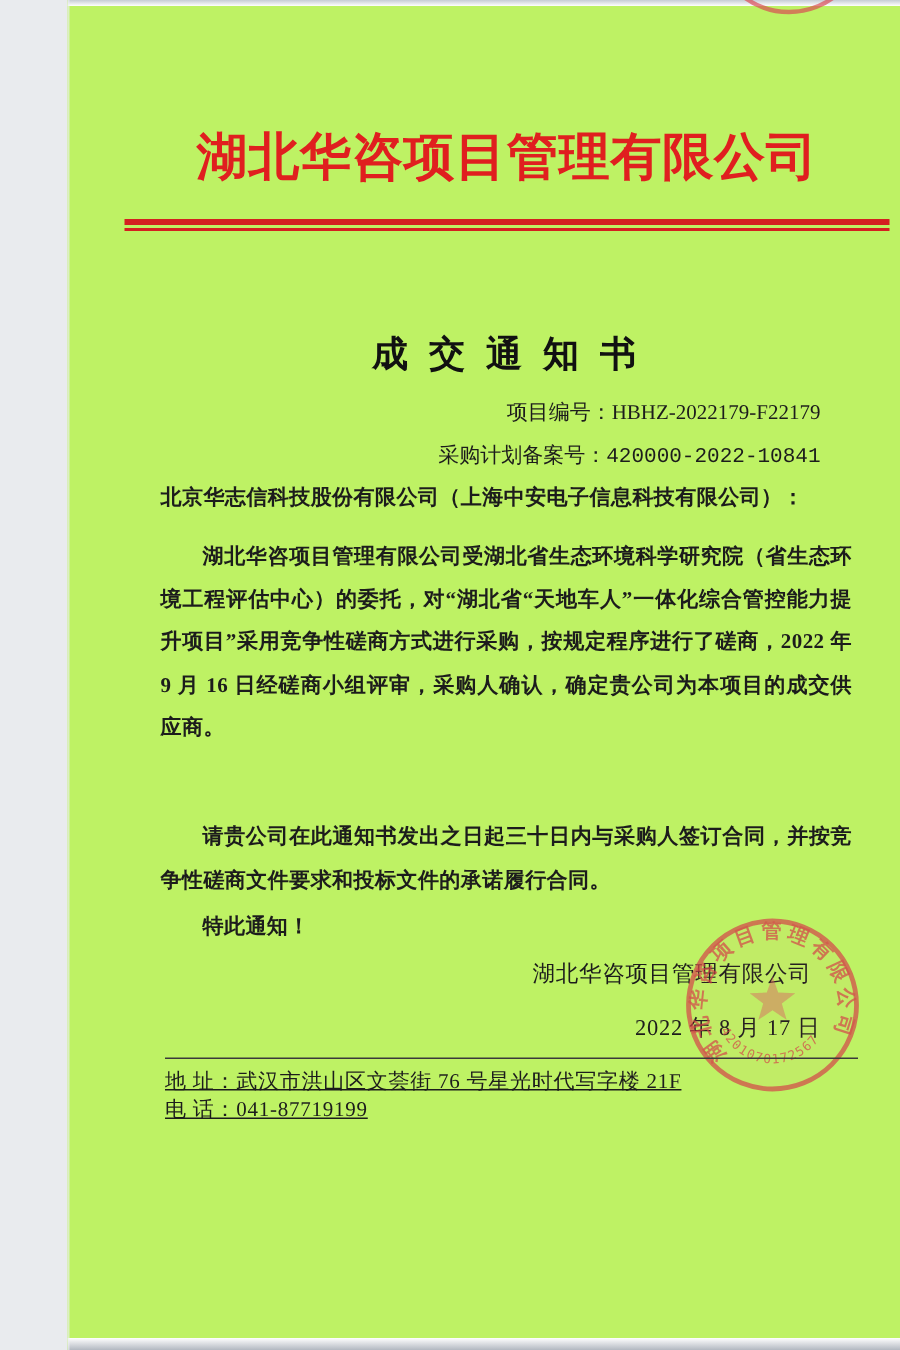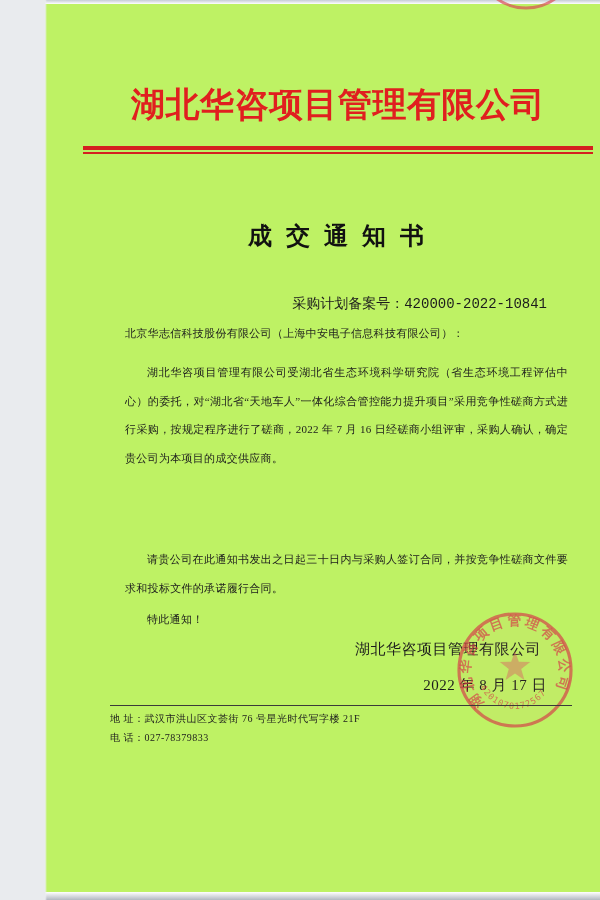--- a/index.html
+++ b/index.html
@@ -34,23 +34,24 @@
     position:absolute; top:220px; left:0; right:0;
     text-align:center; font-size:24px; font-weight:bold;
     letter-spacing:4px; color:#111;
   }
   .meta { position:absolute; right:84px; text-align:right;
           font-size:14px; white-space:nowrap; }
   .meta.m1 { top:266px; }
   .meta.m2 { top:295px;font-family:Liberation Mono, monospace; }
 
   .body-block {
-    position:absolute; left:80px; right:63px;
-    font-size:11px; line-height:28.5px; text-align:justify;
+    position:absolute; left:62px; right:63px;
+    font-size:14px; line-height:28.5px; text-align:justify;
     letter-spacing:0.3px;
+    font-weight:bold;
   }
   .indent { text-indent:2em; }
   .salutation { top:319px; }
   .para1      { top:358px; }
   .content-ln { top:480px; }
   .amount-ln  { top:507px; }
   .para2      { top:545px; }
   .closing    { top:605px; }
 
   .sig { position:absolute; right:0; text-align:right; font-size:15px;
@@ -58,22 +59,22 @@
   .sig-company { top:640px; right:90px; }
   .sig-date    { top:676px; right:84px; }
 
   .seal { position:absolute; left:400px; top:599px; width:140px; height:146px;
           opacity:0.85; pointer-events:none; }
   .seal-fragment { position:absolute; top:0; right:40px; width:130px; height:26px;
                    opacity:0.8; pointer-events:none; }
 
   .footer-rule { position:absolute; top:705px; left:65px; width:462px;
                  border-top:1.5px solid #3a3a3a; }
-  .footer-line { position:absolute; left:65px; font-size:10px;
-                 white-space:nowrap; letter-spacing:0.5px; }
+  .footer-line { position:absolute; left:65px; font-size:14px;
+                 white-space:nowrap; letter-spacing:0.5px;text-decoration:underline; }
   .f1 { top:712px; }
   .f2 { top:731px; }
 </style>
 </head>
 <body>
 
 <div class="page">
 
   <div class="edge-top"></div>
 
@@ -81,24 +82,25 @@
     <circle cx="65" cy="-42" r="50" fill="none" stroke="rgba(217,72,82,0.85)" stroke-width="3"></circle>
     <circle cx="65" cy="-45" r="40" fill="none" stroke="rgba(217,72,82,0.35)" stroke-width="2"></circle>
   </svg>
 
   <div class="letterhead">湖北华咨项目管理有限公司</div>
 
   <div class="red-rule"></div>
 
   <div class="doc-title">成 交 通 知 书</div>
 
+  <div class="meta m1">项目编号：HBHZ-2022179-F22179</div>
   <div class="meta m2">采购计划备案号：420000-2022-10841</div>
 
   <div class="body-block salutation">北京华志信科技股份有限公司（上海中安电子信息科技有限公司）：</div>
-  <div class="body-block para1 indent">湖北华咨项目管理有限公司受湖北省生态环境科学研究院（省生态环境工程评估中心）的委托，对“湖北省“天地车人”一体化综合管控能力提升项目”采用竞争性磋商方式进行采购，按规定程序进行了磋商，2022 年 7 月 16 日经磋商小组评审，采购人确认，确定贵公司为本项目的成交供应商。</div>
+  <div class="body-block para1 indent">湖北华咨项目管理有限公司受湖北省生态环境科学研究院（省生态环境工程评估中心）的委托，对“湖北省“天地车人”一体化综合管控能力提升项目”采用竞争性磋商方式进行采购，按规定程序进行了磋商，2022 年 9 月 16 日经磋商小组评审，采购人确认，确定贵公司为本项目的成交供应商。</div>
   <div class="body-block closing indent">特此通知！</div>
   <div class="body-block para2 indent">请贵公司在此通知书发出之日起三十日内与采购人签订合同，并按竞争性磋商文件要求和投标文件的承诺履行合同。</div>
 
   <div class="sig sig-company">湖北华咨项目管理有限公司</div>
   <div class="sig sig-date">2022 年 8 月 17 日</div>
 
   <svg class="seal" viewBox="0 0 140 146" xmlns="http://www.w3.org/2000/svg">
     <defs>
       <path id="sealArcTop" d="M 41,105.5 A 45,45 0 1 1 99,105.5" fill="none"></path>
       <path id="sealArcBottom" d="M 34,84 A 38,38 0 0 0 106,84" fill="none"></path>
@@ -108,18 +110,18 @@
     <text font-size="13.5" font-weight="bold" fill="rgba(214,62,72,0.8)" letter-spacing="3.2" font-family="'Liberation Serif',serif">
       <textPath href="#sealArcTop" startOffset="2">湖北华咨项目管理有限公司</textPath>
     </text>
     <text font-size="8.5" fill="rgba(214,62,72,0.8)" letter-spacing="1" font-family="'DejaVu Sans Mono',monospace">
       <textPath href="#sealArcBottom" startOffset="4">4201070172567</textPath>
     </text>
   </svg>
 
   <div class="footer-rule"></div>
   <div class="footer-line f1">地 址：武汉市洪山区文荟街 76 号星光时代写字楼 21F</div>
-  <div class="footer-line f2">电 话：027-78379833</div>
+  <div class="footer-line f2">电 话：041-87719199</div>
 
   <div class="edge-bottom"></div>
   <div class="edge-right"></div>
   <div class="edge-left"></div>
 </div>
 
 </body></html>

